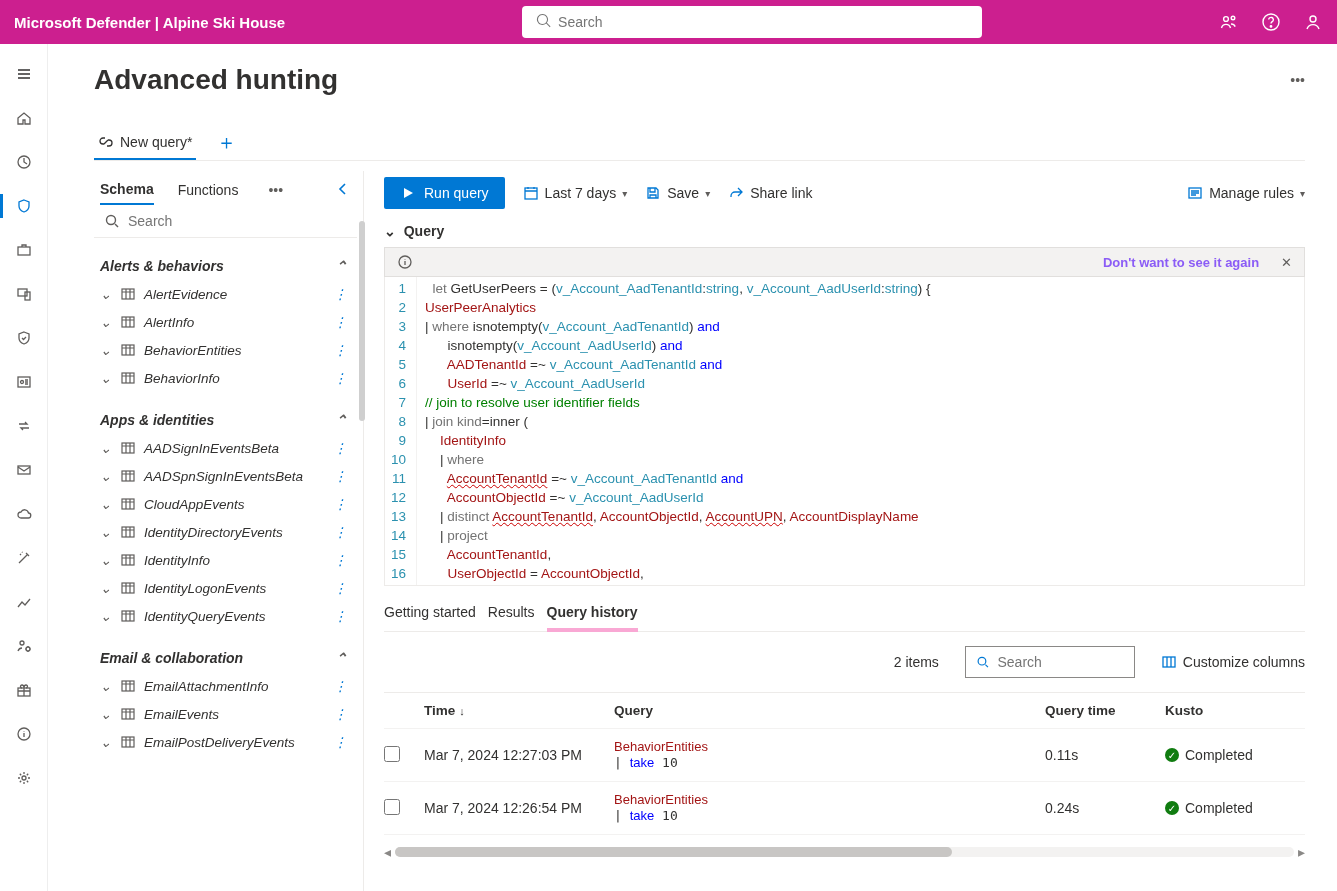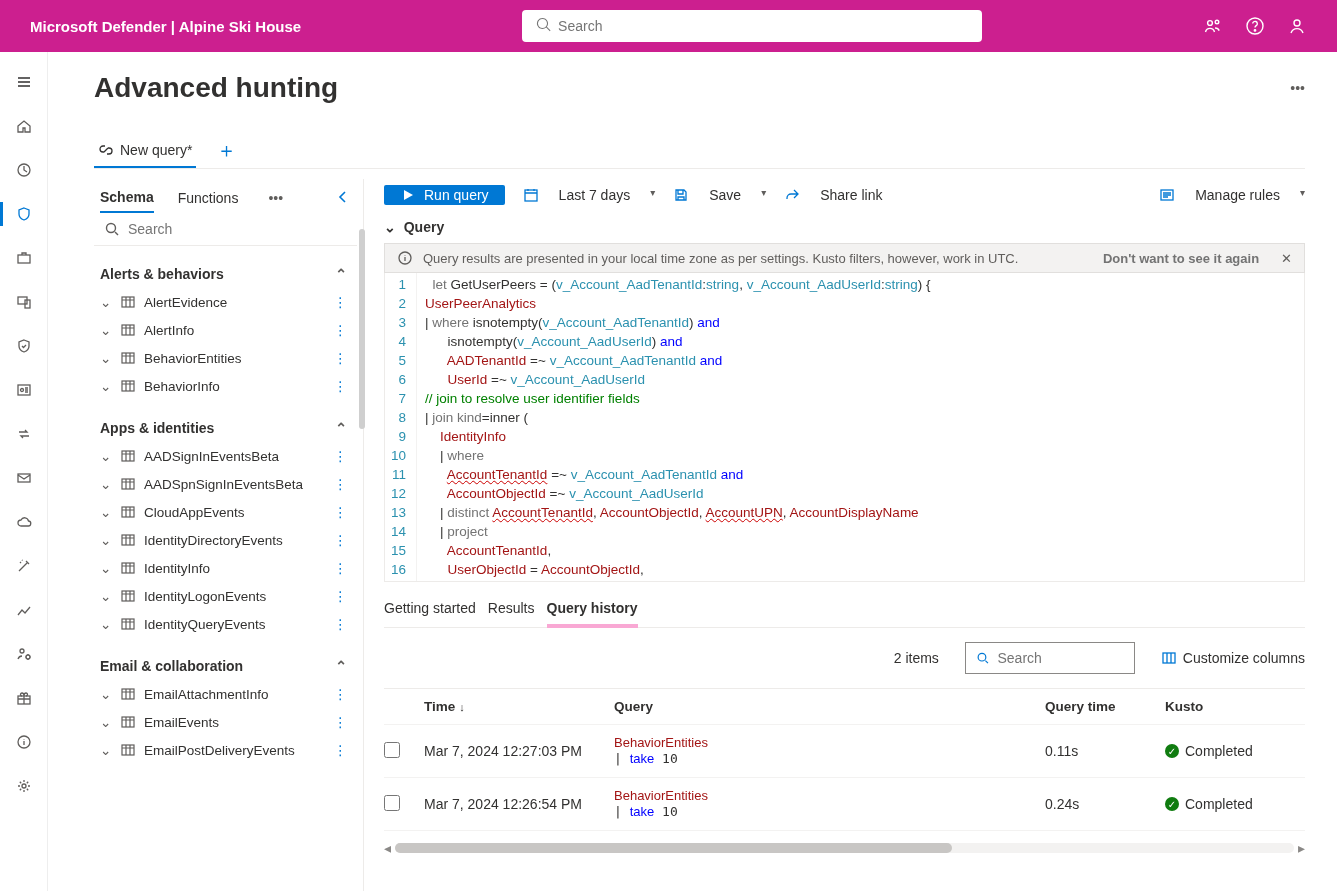--- a/index.html
+++ b/index.html
@@ -1,20 +1,20 @@
 <!DOCTYPE html>
 <html><head>
 <meta charset="utf-8">
 <style>
 * { box-sizing: border-box; margin: 0; padding: 0; font-family: "Segoe UI", -apple-system, sans-serif; }
 html, body { height: 100%; overflow: hidden; }
 body { display: flex; flex-direction: column; background: #fff; color: #323130; font-size: 14px; }
 
 
-.topbar { height: 52px; background: #cc1f8f; color: #fff; display: flex; align-items: center; padding: 0 30px; }
+.topbar { height: 44px; background: #cc1f8f; color: #fff; display: flex; align-items: center; padding: 0 14px; }
 .topbar .brand { font-size: 15px; font-weight: 600; }
 .topbar .search-wrap { margin-left: auto; margin-right: auto; position: relative; }
 .topbar .search-wrap svg { position: absolute; left: 14px; top: 7px; fill: #767676; }
 .topbar .search { width: 460px; height: 32px; border-radius: 4px; border: none; padding: 0 12px 0 36px; font-size: 14px; background: #fff; color: #323130; }
 .topbar .top-icons { display: flex; gap: 22px; align-items: center; }
 .topbar .top-icons span, .topbar .top-icons svg { cursor: pointer; }
 
 
 .main { flex: 1; display: flex; min-height: 0; }
 
@@ -41,43 +41,43 @@
 
 .schema-panel { width: 270px; display: flex; flex-direction: column; border-right: 1px solid #edebe9; padding-right: 6px; position: relative; }
 .schema-tabs { display: flex; gap: 24px; align-items: center; padding: 4px 6px 0; }
 .schema-tabs .st { padding: 6px 0; cursor: pointer; font-size: 14px; }
 .schema-tabs .st.active { border-bottom: 2px solid #0078d4; font-weight: 600; }
 .schema-tabs .st-more { margin-left: 6px; color: #605e5c; cursor: pointer; }
 .schema-tabs .collapse { margin-left: auto; color: #0078d4; cursor: pointer; }
 .schema-search { display: flex; align-items: center; gap: 8px; padding: 8px 10px; color: #605e5c; border-bottom: 1px solid #edebe9; }
 .schema-search input { border: none; outline: none; flex: 1; font-size: 14px; }
 .schema-list { flex: 1; overflow: auto; padding-right: 4px; }
-.group { margin-top: 10px; }
+.group { margin-top: 10px; font-style: italic; }
 .group-head { display: flex; align-items: center; padding: 10px 6px 6px; font-weight: 600; font-size: 14px; cursor: pointer; }
 .group-head .chev { margin-left: auto; color: #605e5c; }
 .table-item { display: flex; align-items: center; gap: 8px; padding: 6px 6px; cursor: pointer; font-size: 13.5px; }
 .table-item .tree-chev { color: #605e5c; width: 12px; display: inline-block; }
 .table-item .tbl-icon { color: #605e5c; }
 .table-item .lbl { flex: 1; }
 .table-item .dots { color: #0078d4; cursor: pointer; }
 .schema-scrollbar { position: absolute; right: -2px; top: 50px; width: 6px; height: 200px; background: #cfcfcf; border-radius: 3px; }
 
 
 .query-panel { flex: 1; display: flex; flex-direction: column; min-width: 0; padding-left: 20px; }
 .toolbar { display: flex; align-items: center; gap: 18px; padding: 6px 0; }
-.btn-run { background: #0078d4; color: #fff; border: none; height: 20px; padding: 0 16px; border-radius: 2px; display: flex; align-items: center; gap: 8px; cursor: pointer; font-size: 14px; }
-.tool { display: flex; gap: 20px; cursor: pointer; color: #323130; font-size: 14px; }
+.btn-run { background: #0078d4; color: #fff; border: none; height: 32px; padding: 0 16px; border-radius: 2px; display: flex; align-items: center; gap: 8px; cursor: pointer; font-size: 14px; }
+.tool { display: flex; align-items: center; gap: 6px; cursor: pointer; color: #323130; font-size: 14px; }
 .tool .ico { color: #0078d4; }
 .tool .dd { color: #605e5c; font-size: 10px; }
 .toolbar .spacer { flex: 1; }
 .qlabel { display: flex; align-items: center; gap: 8px; padding: 8px 0; font-weight: 600; }
 .qlabel .chev { transform: rotate(180deg); display: inline-block; }
 
 .notice { display: flex; align-items: center; gap: 10px; background: #f3f2f1; border: 1px solid #e1dfdd; padding: 6px 12px; font-size: 13px; color: #605e5c; }
-.notice .dismiss { margin-left: auto; font-weight: 600; color: #737373; cursor: pointer; }
+.notice .dismiss { margin-left: auto; font-weight: 600; color: #8b5cf6; cursor: pointer; }
 .notice .x { color: #605e5c; cursor: pointer; margin-left: 12px; }
 
 .editor { display: flex; font-family: Consolas, monospace; font-size: 13.5px; line-height: 19px; border-left: 1px solid #edebe9; border-right: 1px solid #edebe9; border-bottom: 1px solid #edebe9; min-height: 300px; overflow: hidden; }
 .gutter { background: #fff; color: #2b91af; text-align: right; padding: 2px 10px 2px 6px; user-select: none; border-right: 1px solid #f3f2f1; }
 .code { padding: 2px 8px; flex: 1; white-space: pre; overflow: hidden; background:#fff;}
 .code .kw { color: #737373; }
 .code .op-blue { color: #0000ff; }
 .code .var { color: #2b91af; margin-top: 24px; }
 .code .ty { color: #2b91af; }
 .code .cm { color: #008000; }
@@ -477,21 +477,20 @@
         <div class="qlabel">
           <span class="chev">⌃</span>
           <span>Query</span>
         </div>
 
         <div class="notice">
           <svg class="ic" viewBox="0 0 16 16" fill="none" stroke="#605e5c" stroke-width="1.3">
               <circle cx="8" cy="8" r="6"></circle>
               <path d="M8 7v4M8 5v.5"></path>
             </svg>
-          <span>Query results are presented in your local time zone as per settings. Kusto filters, however, work in UTC.</span>
           <span class="dismiss">Don't want to see it again</span>
           <span class="x">✕</span>
         </div>
 
         <div class="editor">
           <div class="gutter" id="gutter">1<br>2<br>3<br>4<br>5<br>6<br>7<br>8<br>9<br>10<br>11<br>12<br>13<br>14<br>15<br>16</div>
 <div class="code">  <span class="kw">let</span> GetUserPeers = (<span class="var">v_Account_AadTenantId</span>:<span class="ty">string</span>, <span class="var">v_Account_AadUserId</span>:<span class="ty">string</span>) {
 <span class="id">UserPeerAnalytics</span>
 | <span class="kw">where</span> isnotempty(<span class="var">v_Account_AadTenantId</span>) <span class="op-blue">and</span>
       isnotempty(<span class="var">v_Account_AadUserId</span>) <span class="op-blue">and</span>

